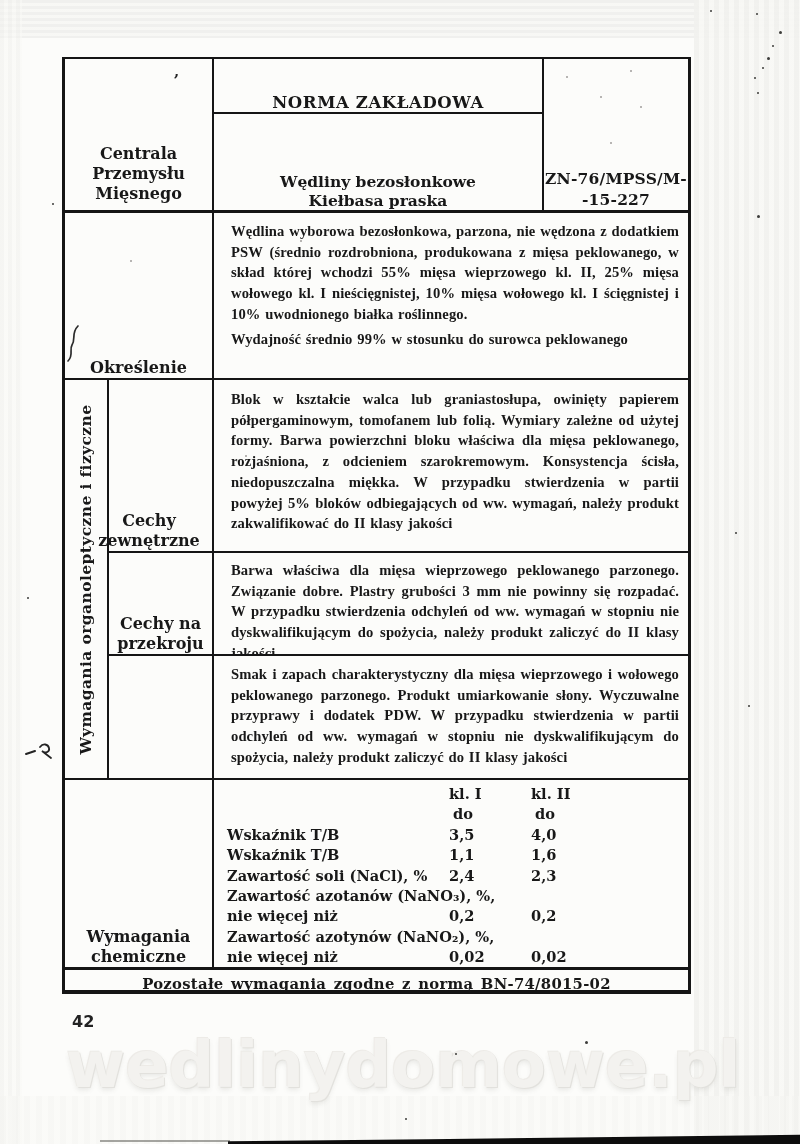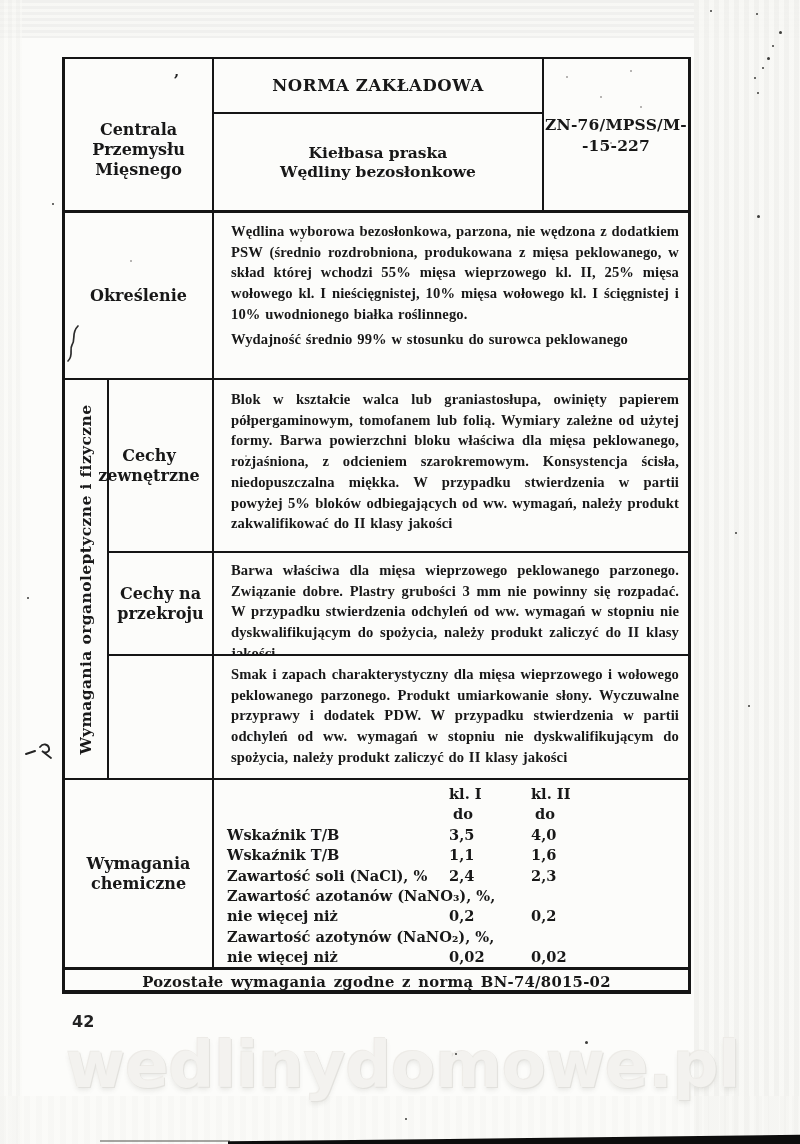--- a/index.html
+++ b/index.html
@@ -36,21 +36,21 @@
   .sp.s2{width:2px;height:2px;}
   .sp.faint{opacity:.55;width:2px;height:2px;background:#55524e;}
 
   
   .doc{
     position:absolute;left:62px;top:57px;width:629px;height:937px;
     border:3px solid #151515;border-bottom-width:4px;border-top-width:2px;
     box-sizing:border-box;background:transparent;
   }
   .ln{position:absolute;background:#151515;}
-  .cell{position:absolute;box-sizing:border-box;display:flex;align-items:center;justify-content:center;text-align:center;border-radius:9px;}
+  .cell{position:absolute;box-sizing:border-box;display:flex;align-items:flex-end;justify-content:center;text-align:center;border-radius:9px;}
   .cell.body{display:block;text-align:justify;overflow:hidden;}
   .preline{white-space:pre-line;}
   .lbl{font-weight:bold;font-size:16px;line-height:20px;}
   .bodytext{
     font-weight:bold;font-size:14.6px;line-height:20.7px;
     word-spacing:1px;letter-spacing:.1px;
   }
   .bodytext p{margin:4px;text-align:justify;font-family:Liberation Serif, serif;}
   .hdr-title{font-weight:bold;font-size:16.5px;letter-spacing:.6px;}
   .hdr-sub{font-weight:bold;font-size:15.5px;line-height:19px;}
@@ -113,22 +113,22 @@
     <div class="cell" style="left:0;top:0;width:147px;height:145px;padding-top:36px;">
       <div class="lbl preline">Centrala
 Przemysłu
 Mięsnego</div>
     </div>
     <div class="cell" style="left:149px;top:0;width:328px;height:53px;">
       <div class="hdr-title">NORMA ZAKŁADOWA</div>
     </div>
     <div class="cell" style="left:149px;top:55px;width:328px;height:96px;">
       <div>
+        <div class="hdr-sub">Wędliny bezosłonkowe</div>
         <div class="hdr-sub">Kiełbasa praska</div>
-        <div class="hdr-sub">Wędliny bezosłonkowe</div>
       </div>
     </div>
     <div class="cell" style="left:479px;top:0;width:144px;height:151px;">
       <div class="hdr-code preline">ZN-76/MPSS/M-
 -15-227</div>
     </div>
 
     <div class="cell" style="left:0;top:154px;width:147px;height:165px;">
       <div class="lbl">Określenie</div>
     </div>

